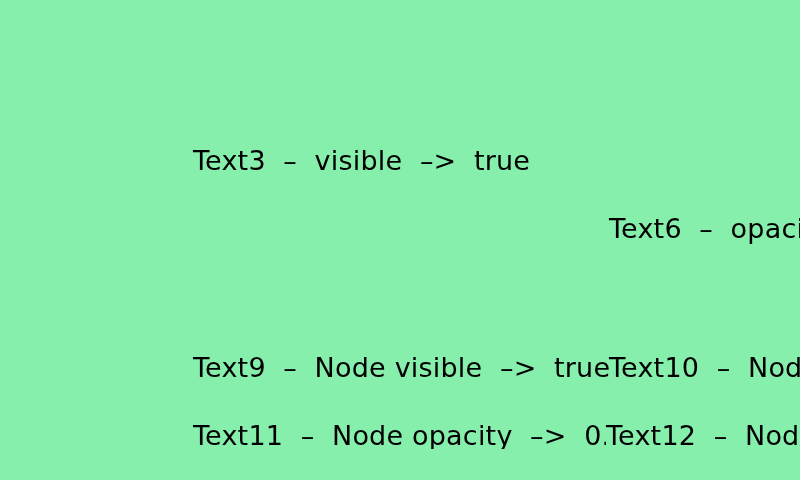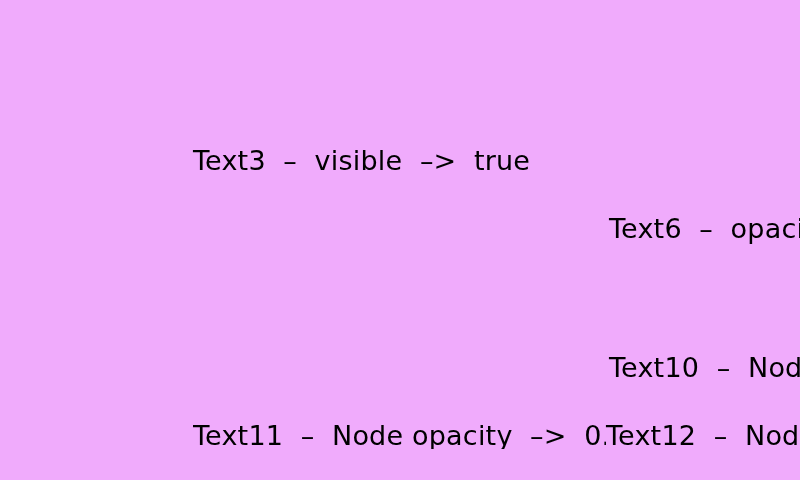--- a/index.html
+++ b/index.html
@@ -4,21 +4,21 @@
 <style>
   html, body {
     margin: 0;
     padding: 0;
     background: #ffffff;
   }
   #canvas {
     position: relative;
     width: 800px;
     height: 480px;
-    background: #f0abfc;
+    background: #86efac;
     overflow: hidden;
     font-family: "DejaVu Sans", sans-serif;
     -webkit-font-smoothing: none;
   }
   .text-label {
     position: absolute;
     white-space: pre;
     color: #000000;
     font-family: "DejaVu Sans", sans-serif;
     font-size: 27px;
@@ -61,20 +61,21 @@
 </style>
 </head>
 <body>
 
 <div id="canvas">
 
   <div class="text-label" id="label-text3">Text3  –  visible  –&gt;  true</div>
 
   <div class="text-label" id="label-text6">Text6  –  opacity  –&gt;  0.5</div>
 
+  <div class="text-label" id="label-text9">Text9  –  Node visible  –&gt;  true</div>
 
   <div class="text-label" id="label-text10">Text10  –  Node visible  –&gt;  true</div>
 
   <div class="text-label" id="label-text11">Text11  –  Node opacity  –&gt;  0.5</div>
 
   <div class="text-label" id="label-text12">Text12  –  Node opacity  –&gt;  0.5</div>
 
 </div>
 
 </body></html>

